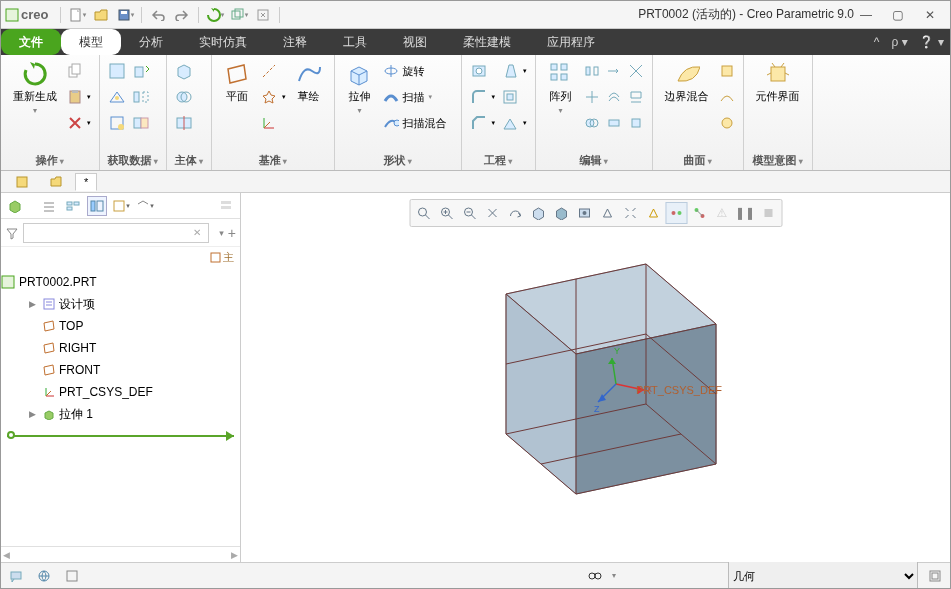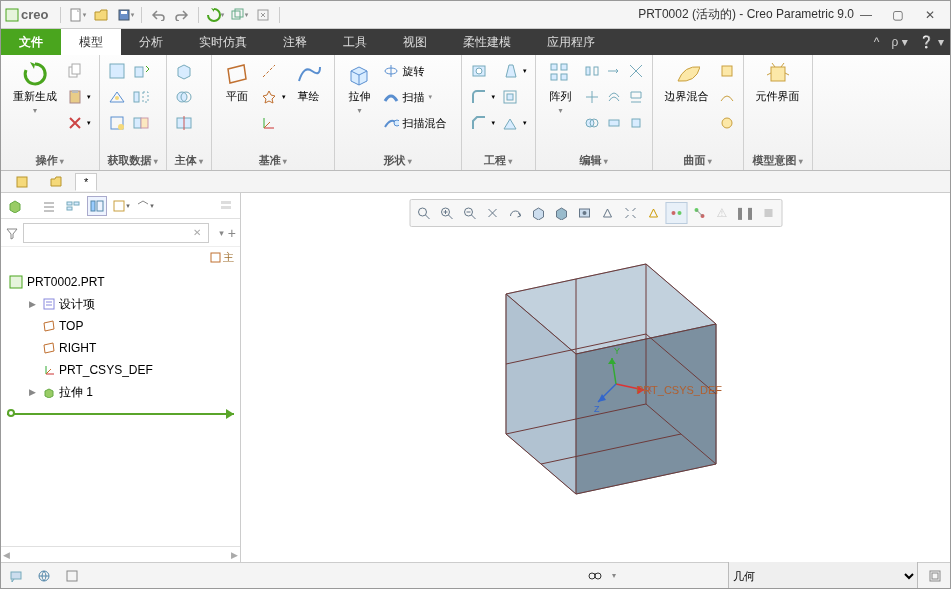--- a/index.html
+++ b/index.html
@@ -9,21 +9,21 @@
   .titlebar { height: 28px; background: #f5f5f5; display: flex; align-items: center; padding: 0 4px; border-bottom: 1px solid #ccc; font-size: 12px; }
   .brand { color: #666; font-weight: bold; margin-right: 8px; font-size: 13px; }
   .tb-btn { width: 22px; height: 22px; display: flex; align-items: center; justify-content: center; margin: 0 1px; color: #555; cursor: pointer; }
   .tb-sep { width: 1px; height: 16px; background: #ccc; margin: 0 4px; }
   .tb-title { flex: 1; text-align: right; margin-left: 21px; color: #333; }
   .win-btns { display: flex; gap: 8px; margin-right: 4px; }
   .win-btn { width: 24px; height: 22px; display: flex; align-items: center; justify-content: center; color: #555; cursor: pointer; }
 
   
   .ribbon-tabs { height: 26px; background: #3b3b3b; display: flex; align-items: stretch; font-size: 12px; }
-  .rtab { padding: 0 18px; display: flex; align-items: center; color: #ddd; cursor: pointer; }
+  .rtab { padding: 0 18px; display: flex; align-items: center; color: #ddd; cursor: pointer; border-radius: 9px; }
   .rtab.file { background: #4aa51e; color: #fff; font-weight: bold; }
   .rtab.active { background: #fff; color: #333; }
   .rtab-spacer { flex: 1; }
   .rhelp { color: #ccc; padding: 0 6px; display: flex; align-items: center; cursor: pointer; }
 
   
   .ribbon { height: 116px; background: linear-gradient(#fdfdfd,#f1f1f1); display: flex; border-bottom: 1px solid #bbb; font-size: 11px; overflow: hidden; }
   .rgroup { border-right: 1px solid #d0d0d0; padding: 4px 8px 2px; display: flex; flex-direction: column; justify-content: space-between; }
   .rgroup-body { display: flex; gap: 6px; align-items: flex-start; }
   .rgroup-label { text-align: center; color: #555; padding-top: 2px; font-weight: bold; }
@@ -41,21 +41,21 @@
   
   .workspace { flex: 1; display: flex; min-height: 0; }
   .tree-panel { width: 240px; background: #fff; border-right: 1px solid #ccc; display: flex; flex-direction: column; font-size: 12px; }
   .tree-tools { height: 26px; border-bottom: 1px solid #e0e0e0; display: flex; align-items: center; padding: 0 4px; gap: 4px; }
   .ttool { width: 20px; height: 20px; display: flex; align-items: center; justify-content: center; cursor: pointer; color: #666; }
   .ttool.boxed { border: 1px solid #aac; background: #eef4ff; }
   .tree-search { height: 28px; display: flex; align-items: center; padding: 2px 4px; gap: 4px; border-bottom: 1px solid #eee; }
   .tree-search input { flex: 1; height: 20px; border: 1px solid #ccc; font-size: 11px; padding: 0 4px; }
   .tree-hdr { height: 20px; display:flex; justify-content:flex-end; padding-right:6px; align-items:center; color:#a07030; font-size:11px; gap:2px;}
   .tree { flex: 1; padding: 4px 0; overflow: auto; }
-  .tnode { display: flex; align-items: center; gap: 4px; height: 22px; padding-left: 8px; cursor: pointer; }
+  .tnode { display: flex; align-items: center; gap: 4px; height: 22px; cursor: pointer; }
   .tnode.child { padding-left: 28px; }
   .twisty { width: 10px; color: #888; font-size: 9px; }
   .tree-timeline { height: 18px; position: relative; margin: 2px 6px; }
   .timeline-line { position: absolute; left:0; right:0; top:8px; height:2px; background:#5aa52a; }
   .timeline-start { position:absolute; left:0; top:4px; width:8px; height:8px; border:2px solid #5aa52a; border-radius:50%; background:#fff;}
   .timeline-end { position:absolute; right:0; top:4px; width:0; height:0; border-left:8px solid #5aa52a; border-top:5px solid transparent; border-bottom:5px solid transparent;}
   .tree-scroll { height: 16px; border-top: 1px solid #e0e0e0; display:flex; justify-content:space-between; align-items:center; padding:0 2px; color:#aaa; font-size:9px;}
 
   .canvas { flex: 1; position: relative; background: #fff; }
   .view-toolbar { position: absolute; top: 6px; left: 50%; transform: translateX(-50%); background: #f7f7f7; border: 1px solid #ccc; border-radius: 2px; display: flex; padding: 2px; gap: 1px; }
@@ -636,20 +636,29 @@
             <svg width="12" height="12">
               <path d="M1 3 L10 1 L11 9 L2 11 Z" fill="none" stroke="#c07030"></path>
             </svg>
           </span>
         <span>RIGHT</span>
       </div>
       <div class="tnode child">
         <span class="twisty"></span>
         <span>
             <svg width="12" height="12">
+              <path d="M1 3 L10 1 L11 9 L2 11 Z" fill="none" stroke="#c07030"></path>
+            </svg>
+          </span>
+        <span>FRONT</span>
+      </div>
+      <div class="tnode child">
+        <span class="twisty"></span>
+        <span>
+            <svg width="12" height="12">
               <line x1="3" y1="10" x2="3" y2="2" stroke="#3a3"></line>
               <line x1="3" y1="10" x2="11" y2="10" stroke="#c33"></line>
               <line x1="3" y1="10" x2="8" y2="5" stroke="#c07030"></line>
             </svg>
           </span>
         <span>PRT_CSYS_DEF</span>
       </div>
       <div class="tnode child">
         <span class="twisty">▶</span>
         <span>

